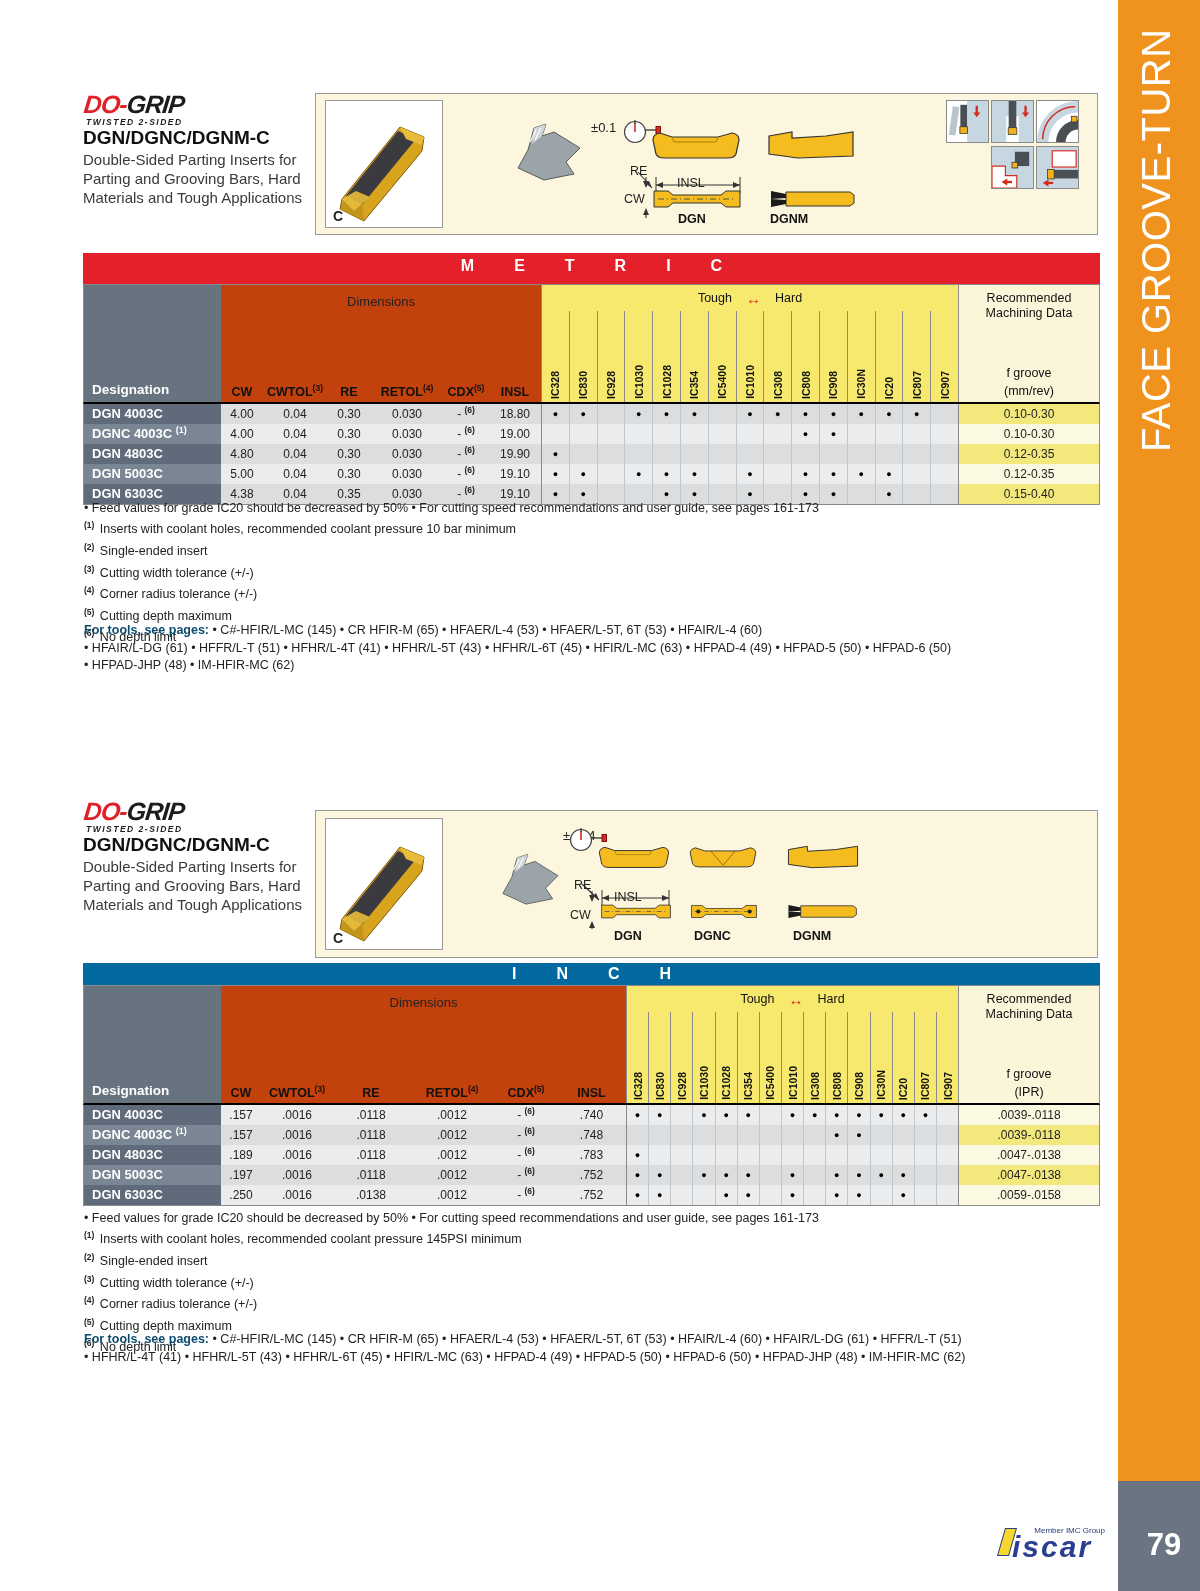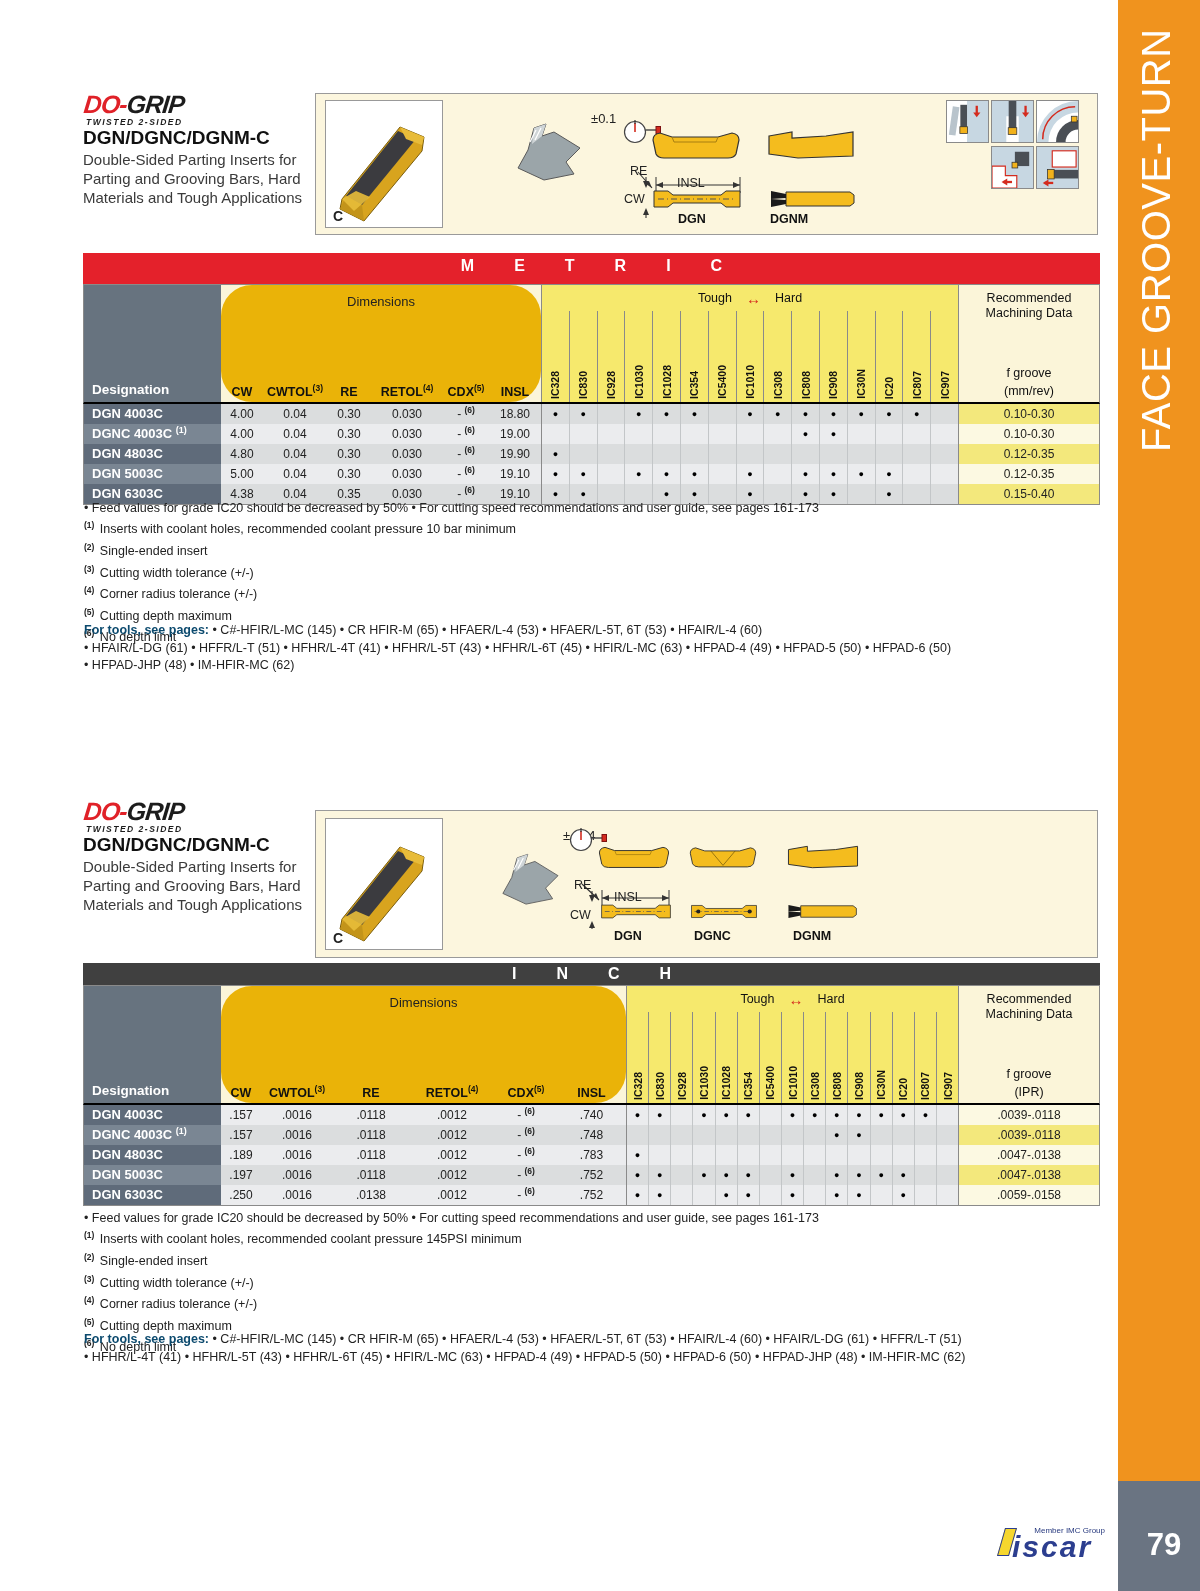--- a/index.html
+++ b/index.html
@@ -25,26 +25,26 @@
   .variant { position:absolute; font-size:12.5px; font-weight:bold; color:#111; }
   .figsvg { position:absolute; }
   .appicons { position:absolute; }
   .appicons svg { position:absolute; border:1px solid #8a8a8a; background:#fff; }
 
   
   .ptable { position:absolute; width:1017px; }
   .band { color:#fff; font-weight:bold; font-size:16px; text-align:center; }
   .band span { display:inline-block; letter-spacing:40px; padding-left:40px; }
   [data-section="metric"] .band { background:#E4212B; height:31px; line-height:25px; }
-  [data-section="inch"]  .band { background:#404040; height:22px; line-height:22px; }
+  [data-section="inch"]  .band { background:#0369a1; height:22px; line-height:22px; }
 
   .thead { position:relative; height:120px; display:flex; border:1px solid #8a8a8a; border-bottom:2px solid #000; background:#FBF5D9; }
   .des-h { width:137px; background:#67737F; color:#fff; font-weight:bold; font-size:13.5px;
            display:flex; align-items:flex-end; padding:0 0 5px 8px; flex:none; }
-  .dims-h { position:relative; flex:none; background:#eab308;border-radius:31px; }
+  .dims-h { position:relative; flex:none; background:#c2410c; }
   [data-section="metric"] .dims-h { width:320px; }
   [data-section="inch"]  .dims-h { width:405px; }
   .dims-title { text-align:center; font-size:13px; color:#222; margin-top:9px; }
   .dim-labels { position:absolute; bottom:3px; left:0; right:0; display:flex; font-weight:bold; font-size:12.5px; color:#111; }
   .dim-labels span { text-align:center; }
   [data-section="metric"] .dim-0{width:42px}[data-section="metric"] .dim-1{width:64px}
   [data-section="metric"] .dim-2{width:44px}[data-section="metric"] .dim-3{width:72px}
   [data-section="metric"] .dim-4{width:46px}[data-section="metric"] .dim-5{width:52px}
   [data-section="inch"] .dim-0{width:40px}[data-section="inch"] .dim-1{width:72px}
   [data-section="inch"] .dim-2{width:76px}[data-section="inch"] .dim-3{width:86px}
@@ -131,21 +131,21 @@
         <polygon points="16,98 30,90 44,96 28,110" fill="#E8BC3A" opacity="0.9"></polygon>
       </svg>
       <span class="photo-label">C</span>
     </div>
     <svg class="figsvg" style="left:508px; top:122px;" width="90" height="64" viewBox="0 0 90 64">
       <path d="M26,6 L38,2 L34,14 L46,10 L72,26 L58,40 L66,52 L36,58 L10,46 L20,28 Z" fill="#9BA5A9" stroke="#5a5a5a"></path>
       <path d="M26,6 L38,2 L34,14 L24,22 Z" fill="#cfd5d7"></path>
       <line x1="28" y1="8" x2="22" y2="20" stroke="#fff" stroke-width="1.3"></line>
       <line x1="33" y1="6" x2="27" y2="18" stroke="#fff" stroke-width="1.3"></line>
     </svg>
-    <span class="tol" style="left:591px; top:111px;">±0.1</span>
+    <span class="tol" style="left:591px; top:120px;">±0.1</span>
     <svg class="figsvg" style="left:622px; top:116px;" width="46" height="32" viewBox="0 0 46 32">
       <circle cx="13" cy="16" r="10.5" fill="#fff" stroke="#444" stroke-width="1.2"></circle>
       <line x1="13" y1="16" x2="13" y2="7" stroke="#D42B1E" stroke-width="1.6"></line>
       <line x1="13" y1="4" x2="13" y2="8" stroke="#333" stroke-width="1.2"></line>
       <line x1="23.5" y1="14" x2="34" y2="14" stroke="#444" stroke-width="1.4"></line>
       <rect x="34" y="10.5" width="4.5" height="7" fill="#D42B1E" stroke="#7e1111"></rect>
     </svg>
     <svg class="figsvg" style="left:650px; top:128px;" width="92" height="34" viewBox="0 0 92 34">
       <path d="M3,12 Q3,6 10,5 L22,9 L68,9 L82,5 Q89,6 89,12 L86,26 Q84,30 78,30 L14,30 Q8,30 6,26 Z" fill="#F4BC1E" stroke="#333" stroke-width="1.2"></path>
       <path d="M22,9 L24,14 L66,14 L68,9" fill="none" stroke="#a87f10"></path>

